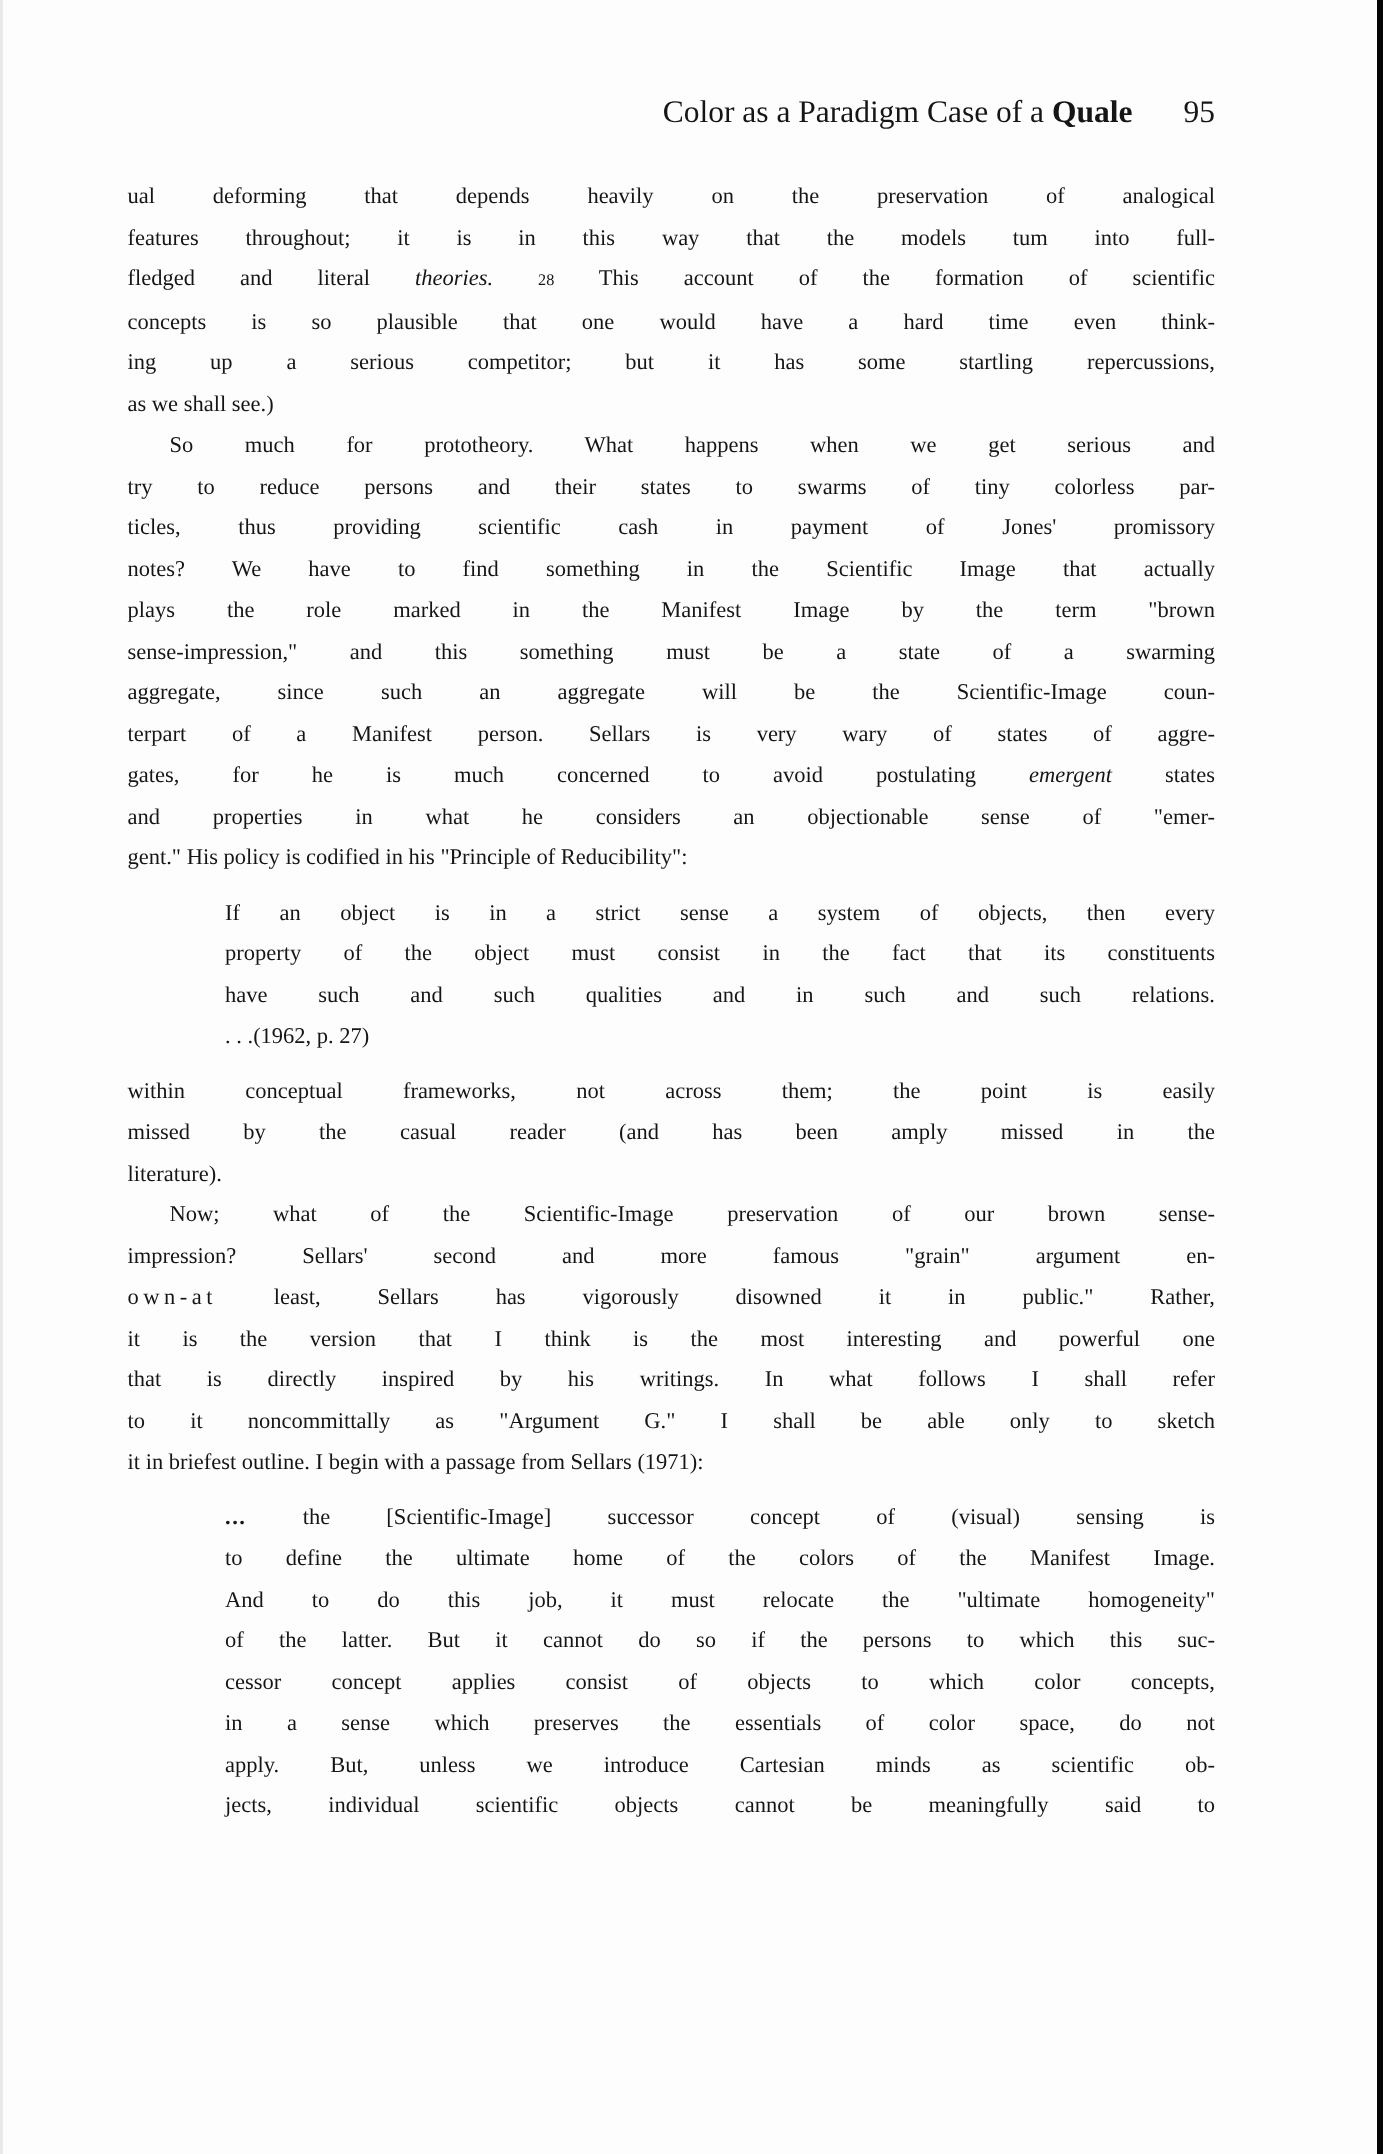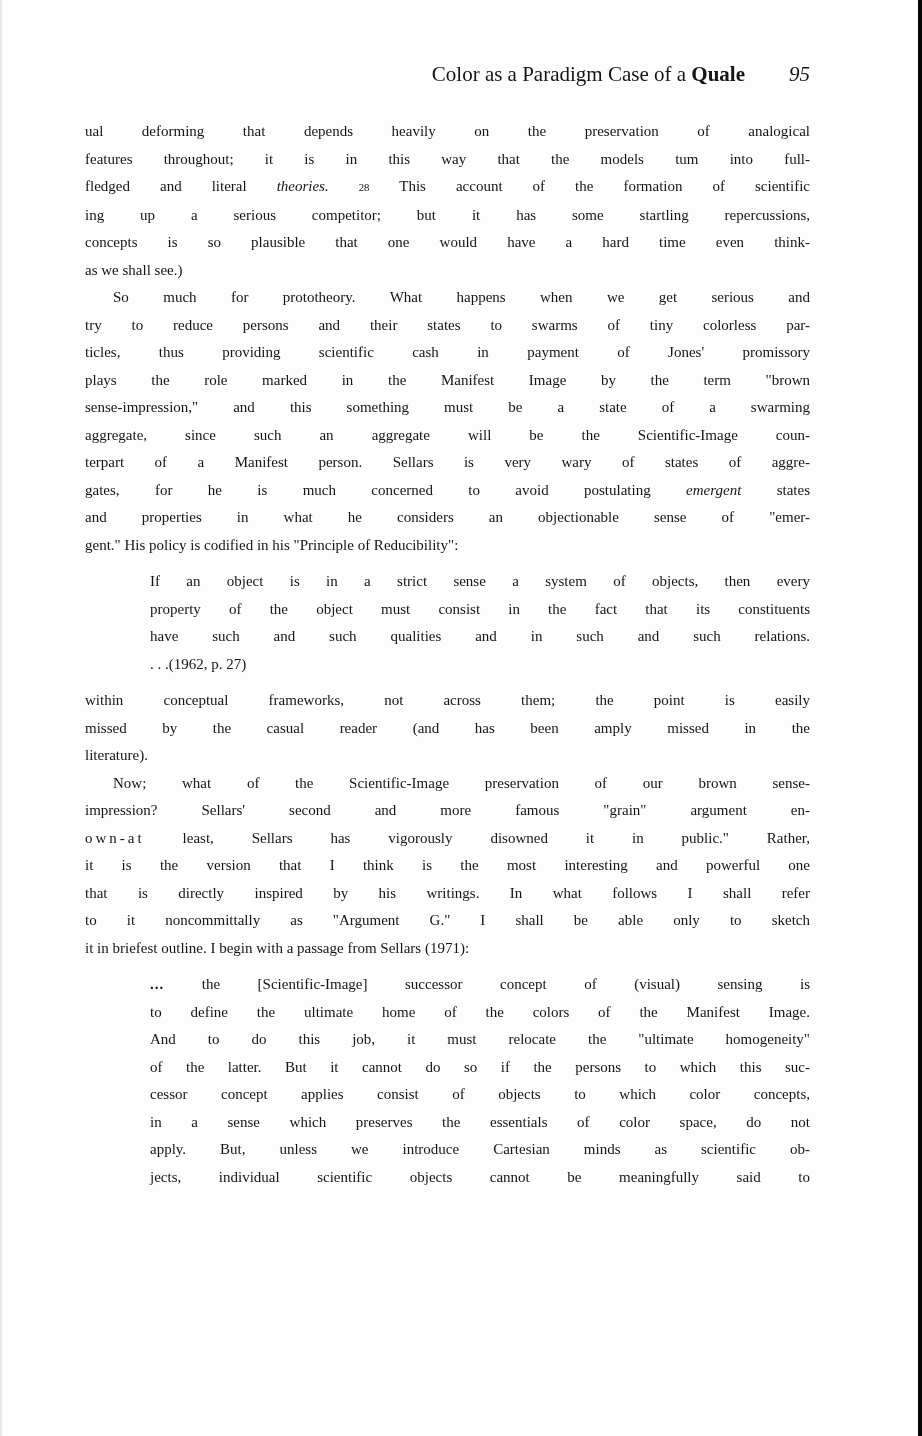--- a/index.html
+++ b/index.html
@@ -37,22 +37,21 @@
   .running-head {
     text-align: right;
     font-size: 21px;
     line-height: 28px;
     margin-bottom: 30px;
   }
   .running-head .em {
     font-weight: bold;
   }
   .running-head .pageno {
-    font-style: italic;
-    margin-left: 44px;
+    margin-left: 34px;
   }
   .para, .quote {
     font-size: 15px;
     line-height: 27.5px;
   }
   .quote {
     margin: 9px 12px 9px 65px;
     width: 660px;
     font-family: Liberation Serif, serif;
   }
@@ -80,28 +79,29 @@
   <div class="edge-right"></div>
   <div class="content">
     <div class="running-head">
       <span>Color as a Paradigm Case of a </span><span class="em">Quale</span><span class="pageno">95</span>
     </div>
     <div>
         <div class="para">
           <div class="line"><span>ual deforming that depends heavily on the preservation of analogical</span></div>
           <div class="line"><span>features throughout; it is in this way that the models tum into full-</span></div>
           <div class="line"><span>fledged and literal </span><span class="seg-i">theories.</span><span> </span><span class="seg-f">28</span><span> This account of the formation of scientific</span></div>
+          <div class="line"><span>concepts is so plausible that one would have a hard time even think-</span></div>
           <div class="line"><span>ing up a serious competitor; but it has some startling repercussions,</span></div>
-          <div class="line"><span>concepts is so plausible that one would have a hard time even think-</span></div>
           <div class="line last"><span>as we shall see.)</span></div>
         </div>
         <div class="para">
           <div class="line indent"><span>So much for prototheory. What happens when we get serious and</span></div>
           <div class="line"><span>try to reduce persons and their states to swarms of tiny colorless par-</span></div>
           <div class="line"><span>ticles, thus providing scientific cash in payment of Jones' promissory</span></div>
+          <div class="line"><span>notes? We have to find something in the Scientific Image that actually</span></div>
           <div class="line"><span>plays the role marked in the Manifest Image by the term "brown</span></div>
           <div class="line"><span>sense-impression," and this something must be a state of a swarming</span></div>
           <div class="line"><span>aggregate, since such an aggregate will be the Scientific-Image coun-</span></div>
           <div class="line"><span>terpart of a Manifest person. Sellars is very wary of states of aggre-</span></div>
           <div class="line"><span>gates, for he is much concerned to avoid postulating </span><span class="seg-i">emergent</span><span> states</span></div>
           <div class="line"><span>and properties in what he considers an objectionable sense of "emer-</span></div>
           <div class="line last"><span>gent." His policy is codified in his "Principle of Reducibility":</span></div>
         </div>
         <div class="quote">
           <div class="line"><span>If an object is in a strict sense a system of objects, then every</span></div>

